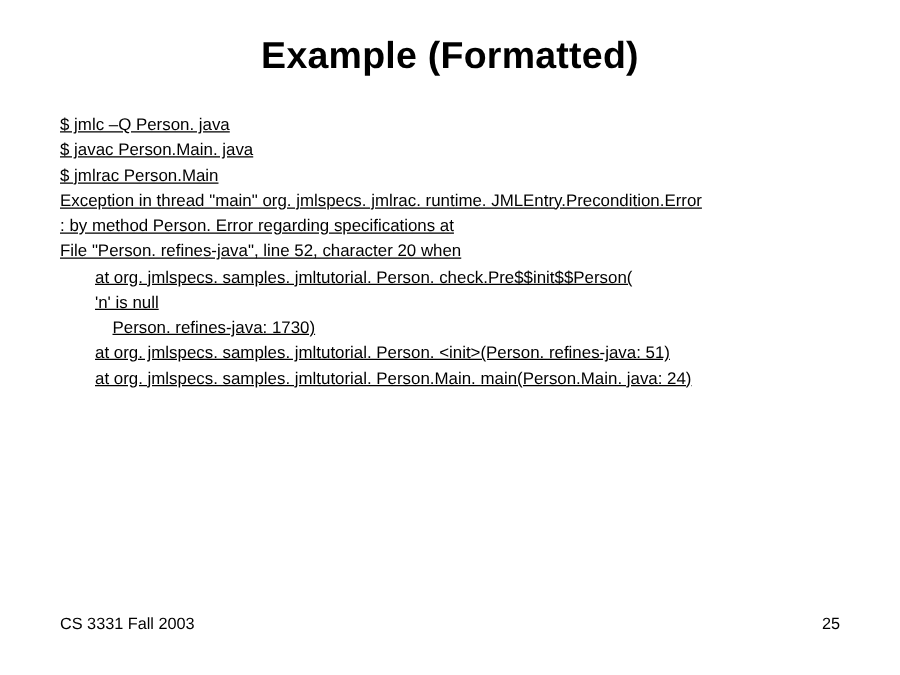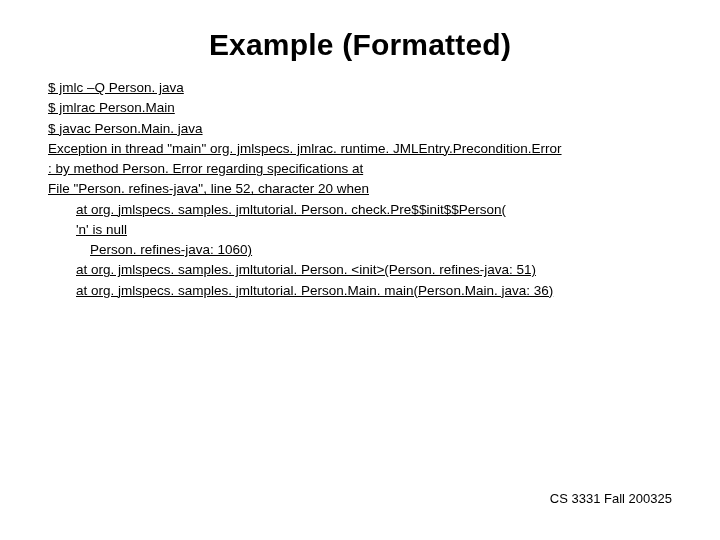--- a/index.html
+++ b/index.html
@@ -15,59 +15,59 @@
     .slide {
       width: 100%;
       height: 100%;
       padding: 28px 48px 0 48px;
       position: relative;
     }
     .title {
       font-size: 30px;
       font-weight: bold;
       text-align: center;
-      margin-bottom: 16px;
+      margin-bottom: 28px;
       letter-spacing: 0.2px;
     }
     .content {
       font-size: 13.5px;
       line-height: 1.5;
       text-decoration: underline;
     }
     .content .line { white-space: pre-wrap; }
     .indent1 { padding-left: 28px; }
     .indent2 { padding-left: 42px; }
     .footer {
       position: absolute;
       bottom: 34px;
       left: 48px;
       right: 48px;
       display: flex;
-      justify-content: flex-end;
+      justify-content: space-between;
       font-size: 13px;
       margin-top: 48px;
     }
   </style>
 </head>
 <body>
 
 <div class="slide">
   <h1 class="title">Example (Formatted)</h1>
 
   <div class="content">
     <div class="line">$ jmlc –Q Person. java</div>
+    <div class="line">$ javac Person.Main. java</div>
     <div class="line">$ jmlrac Person.Main</div>
-    <div class="line">$ javac Person.Main. java</div>
     <div class="line">Exception in thread "main" org. jmlspecs. jmlrac. runtime. JMLEntry.Precondition.Error</div>
     <div class="line">: by method Person. Error regarding specifications at</div>
     <div class="line">File "Person. refines-java", line 52, character 20 when</div>
     <div class="line indent1">at org. jmlspecs. samples. jmltutorial. Person. check.Pre$$init$$Person(</div>
     <div class="line indent1">'n' is null</div>
-    <div class="line indent2">Person. refines-java: 1060)</div>
+    <div class="line indent2">Person. refines-java: 1730)</div>
     <div class="line indent1">at org. jmlspecs. samples. jmltutorial. Person. &lt;init&gt;(Person. refines-java: 51)</div>
-    <div class="line indent1">at org. jmlspecs. samples. jmltutorial. Person.Main. main(Person.Main. java: 36)</div>
+    <div class="line indent1">at org. jmlspecs. samples. jmltutorial. Person.Main. main(Person.Main. java: 24)</div>
   </div>
 
   <div class="footer">
     <span>CS 3331 Fall 2003</span>
     <span>25</span>
   </div>
 </div>
 
 </body></html>

